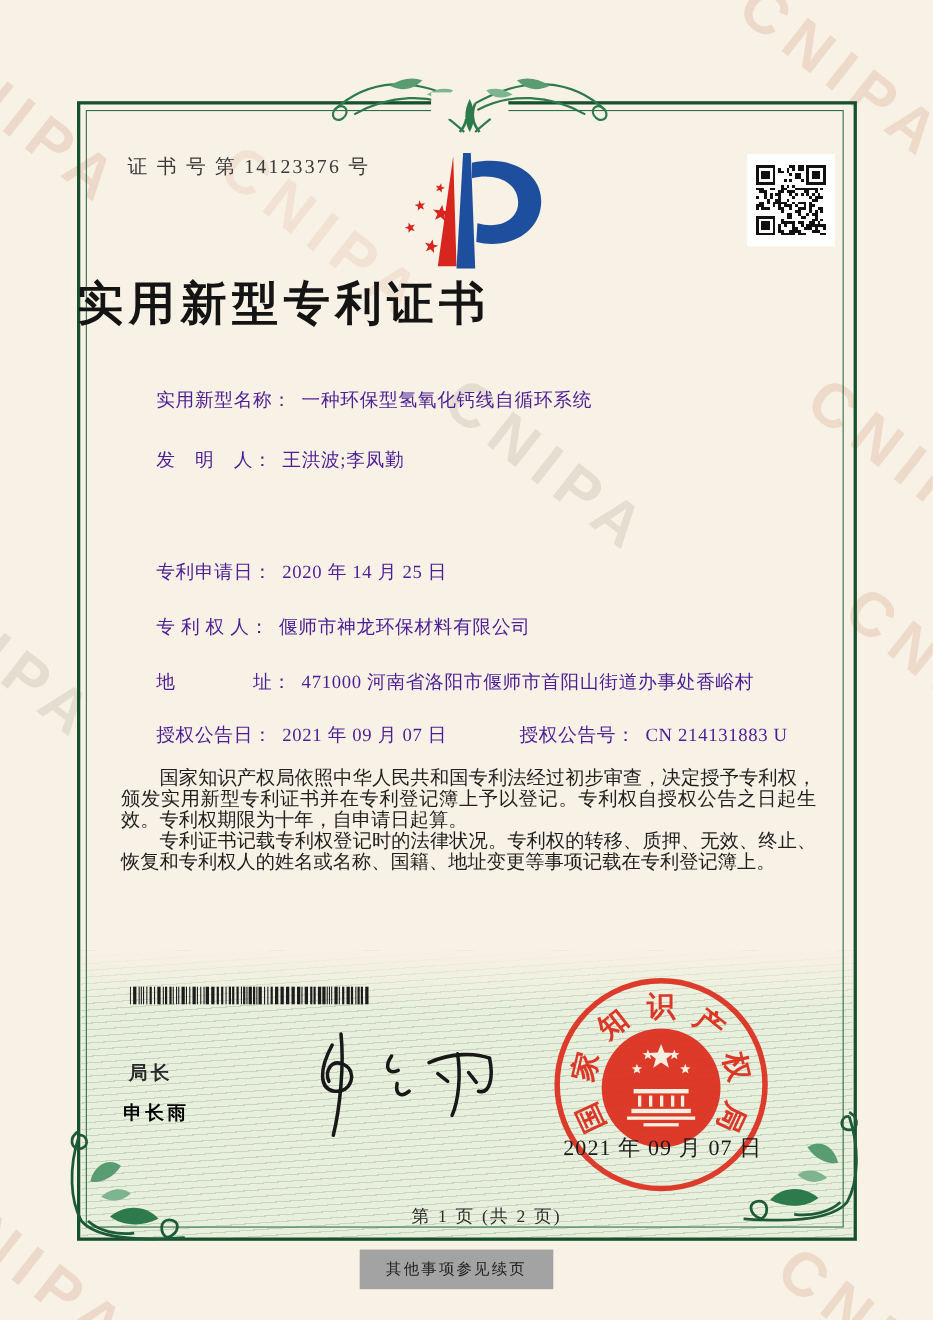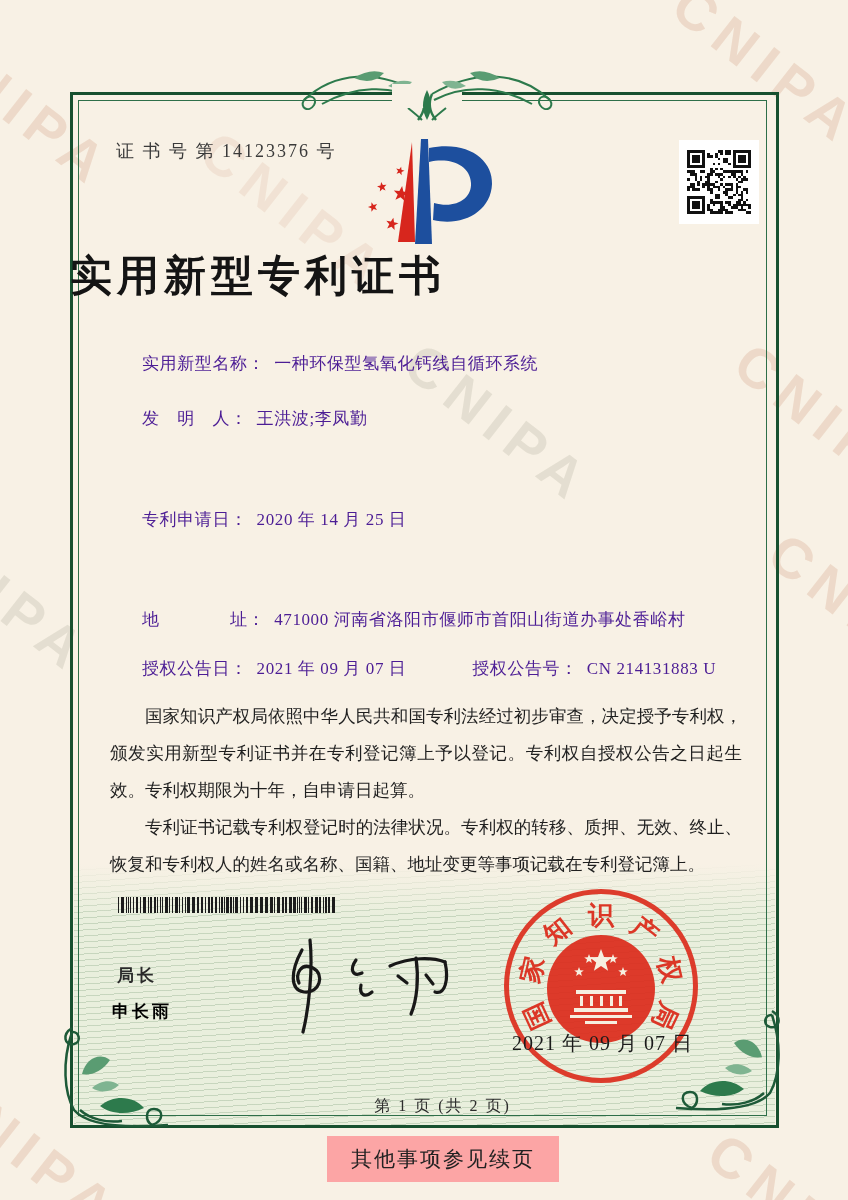--- a/index.html
+++ b/index.html
@@ -44,21 +44,21 @@
   .doc-title{position:absolute;left:70px;top:248px;width:846px;text-align:left;
     font-size:42px;font-weight:700;letter-spacing:5px;color:#141414;z-index:4;}
   
   .frow{position:absolute;left:118px;font-size:17px;letter-spacing:.6px;color:#4c1d95;
     z-index:4;white-space:nowrap;margin-left:24px;}
   .r1{top:352px}.r2{top:407px}.r3{top:458px}.r4{top:508px}.r5{top:558px}.r6{top:608px}.r7{top:657px}
   .fvalue{margin-left:9px;}
   .gap2{display:inline-block;width:56px;}
   
   .paras{position:absolute;left:110px;top:698px;width:632px;z-index:4;
-    font-size:17.5px;line-height:37px;text-align:justify;color:#1f1f1f;}
+    font-size:17.5px;line-height:19px;text-align:justify;color:#1f1f1f;}
   .paras p{margin:0;text-indent:2em;}
   
   .barcode{position:absolute;left:118px;top:896px;z-index:4;}
   
   .sig-title{position:absolute;left:117px;top:964px;font:600 17px "Liberation Sans",sans-serif;
     letter-spacing:3px;color:#2a2a2a;z-index:4;}
   .sig-name{position:absolute;left:112px;top:1000px;font:600 17px "Liberation Sans",sans-serif;
     letter-spacing:3px;color:#000000;z-index:4;}
   .sig-script{position:absolute;left:240px;top:928px;z-index:4;}
   
@@ -67,22 +67,22 @@
     border-radius:50%;}
   .seal-ch{position:absolute;left:50%;top:50%;width:28px;height:28px;margin:-14px 0 0 -14px;
     text-align:center;font-size:26px;font-weight:700;color:rgba(219,44,28,.95);
     font-family:"Liberation Serif",serif;}
   .seal-emblem{position:absolute;left:41px;top:44px;}
   .seal-date{position:absolute;left:500px;top:1030px;width:205px;text-align:center;
     font-size:20px;letter-spacing:1px;color:#1b1b1b;z-index:5;}
   
   .page-info{position:absolute;left:70px;top:1096px;width:745px;text-align:center;
     font-size:16px;letter-spacing:2px;color:#2c2c2c;z-index:4;}
-  .cont-note{position:absolute;left:327px;top:1136px;background:#fca5a5;
-    padding:9px 24px;font-size:21px;letter-spacing:2px;color:#222;z-index:4;}
+  .cont-note{position:absolute;left:327px;top:1136px;background:#a3a3a3;
+    padding:9px 24px;font-size:14px;letter-spacing:2px;color:#222;z-index:4;}
 </style>
 </head>
 <body>
 
 <div id="page">
 
   <div class="wm wm1">CNIPA</div>
   <div class="wm wm2 faint">CNIPA</div>
   <div class="wm wm3">CNIPA</div>
   <div class="wm wm4 gray">CNIPA</div>
@@ -367,20 +367,23 @@
 
   <div class="frow r1">
     <span>实用新型名称：</span><span class="fvalue">一种环保型氢氧化钙线自循环系统</span>
   </div>
   <div class="frow r2">
     <span>发　明　人：</span><span class="fvalue">王洪波;李凤勤</span>
   </div>
   <div class="frow r4">
     <span>专利申请日：</span><span class="fvalue">2020 年 14 月 25 日</span>
   </div>
+  <div class="frow r5">
+    <span>专 利 权 人：</span><span class="fvalue">偃师市神龙环保材料有限公司</span>
+  </div>
   <div class="frow r6">
     <span>地　　　　址：</span><span class="fvalue">471000  河南省洛阳市偃师市首阳山街道办事处香峪村</span>
   </div>
   <div class="frow r7">
     <span>授权公告日：</span><span class="fvalue">2021 年 09 月 07 日</span>
     <span class="gap2"></span>
     <span>授权公告号：</span><span class="fvalue">CN 214131883 U</span>
   </div>
 
   <div class="paras">

